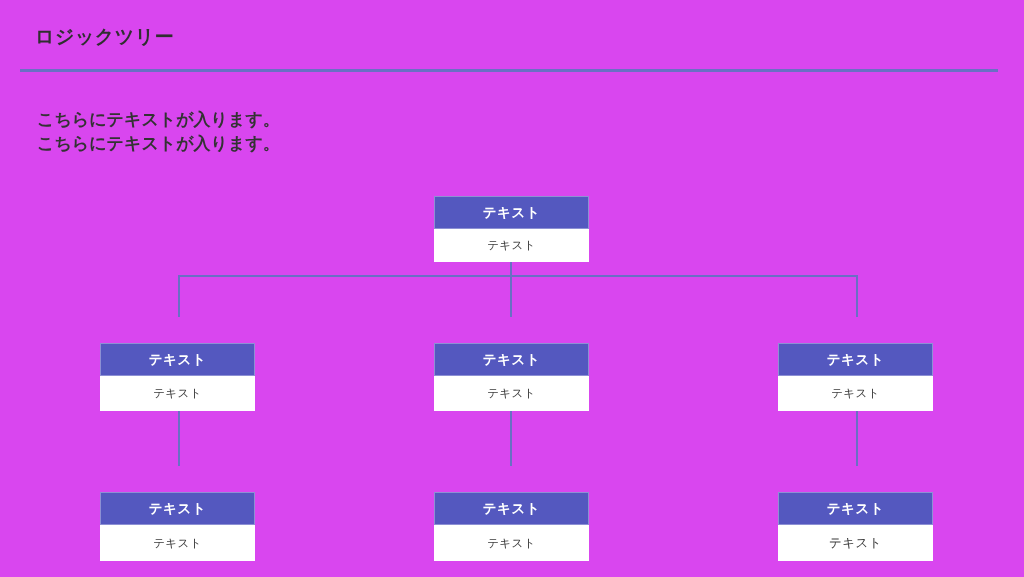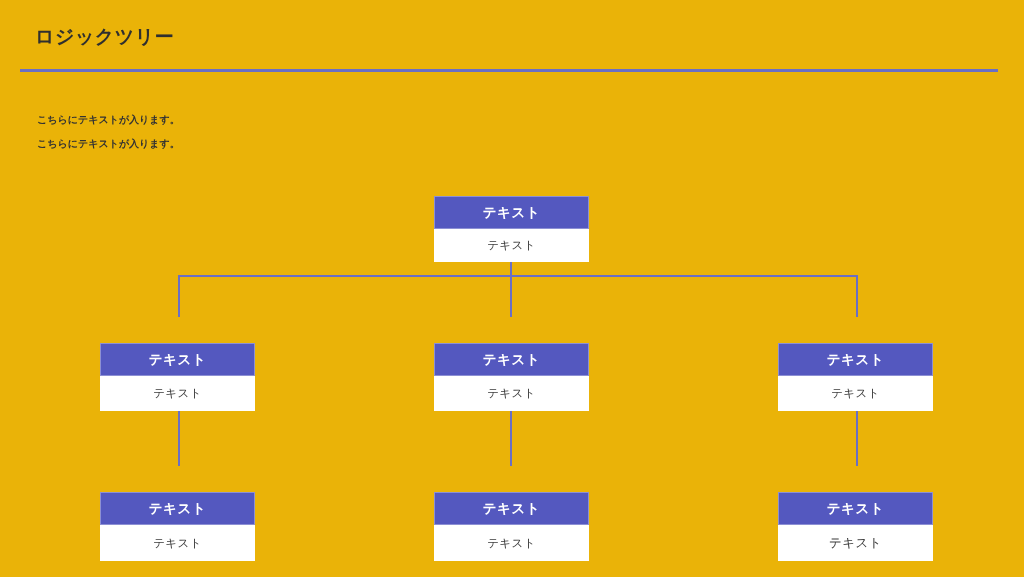--- a/index.html
+++ b/index.html
@@ -11,21 +11,21 @@
     height: 577px;
     background: #f7f7f7;
     font-family: "Liberation Sans", "DejaVu Sans", sans-serif;
     overflow: hidden;
   }
 
   #slide {
     position: relative;
     width: 1024px;
     height: 577px;
-    background: #eab308;
+    background: #d946ef;
   }
 
   
   #slide-title {
     position: absolute;
     left: 35px;
     top: 24px;
     font-size: 19px;
     font-weight: bold;
     color: #2f2f2f;
@@ -39,21 +39,21 @@
     width: 978px;
     height: 3px;
     background: #6a6fc4;
   }
 
   
   #lead-text {
     position: absolute;
     left: 37px;
     top: 108px;
-    font-size: 10px;
+    font-size: 17px;
     font-weight: bold;
     color: #333333;
     line-height: 24px;
   }
   #lead-text .lead-line {
     display: block;
     white-space: nowrap;
   }
 
   

